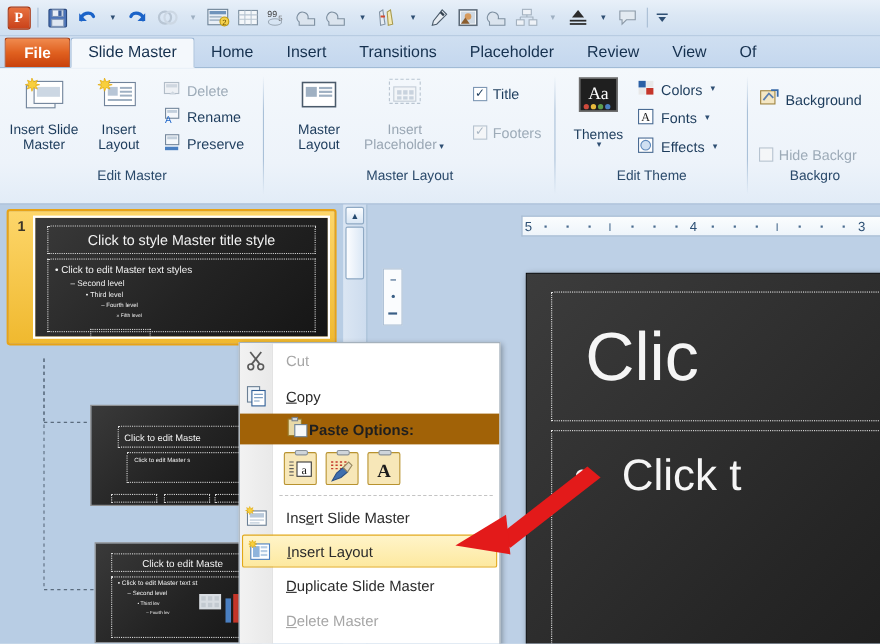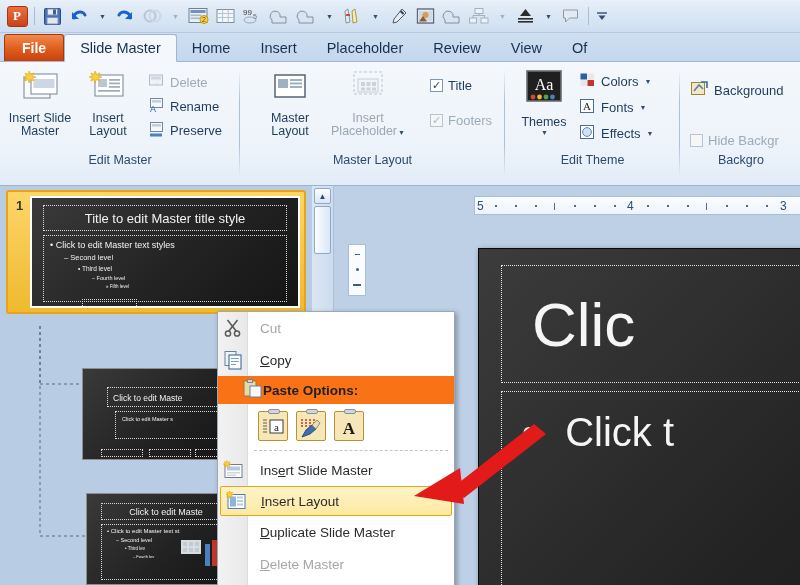--- a/index.html
+++ b/index.html
@@ -198,22 +198,22 @@
     width: 21px; height: 21px;
   }
   .ctx-item.dis { color: #a6a6a6; }
   .ctx-item.hl {
     background: linear-gradient(to bottom,#fff4c9,#fde9a0);
     border: 1px solid #e2a817; border-radius: 2px;
     margin: 0 2px; height: 30px; padding-left: 40px;
   }
   .ctx-head {
     position: relative; height: 28px; display: flex; align-items: center;
-    padding-left: 24px; font-weight: bold; color: #1f1f1f;
-    background: #f97316; z-index: 2;
+    padding-left: 42px; font-weight: bold; color: #1f1f1f;
+    background: #a16207; z-index: 2;
   }
   .ctx-paste {
     position: relative; height: 44px; display: flex; align-items: center;
     padding-left: 40px; gap: 8px; z-index: 2;
   }
   .ctx-sep { position: relative; height: 6px; z-index: 2; }
   .ctx-sep i {
     position: absolute; left: 36px; right: 6px; top: 2px; height: 1px;
     border-top: 1px dashed #c4c4c4;
   }
@@ -373,20 +373,21 @@
           <path d="M4.5 6.5 L11.5 6.5 L8 11z" fill="#2f4f73"></path>
         </svg>
     </div>
   </div>
 
   <div class="tabstrip">
     <div class="tab file">File</div>
     <div class="tab active">Slide Master</div>
     <div class="tab">Home</div>
     <div class="tab">Insert</div>
+    <div class="tab">Transitions</div>
     <div class="tab">Placeholder</div>
     <div class="tab">Review</div>
     <div class="tab">View</div>
     <div class="tab">Of</div>
   </div>
 
   <div class="ribbon">
 
     <div class="rgroup" style="left:0; width:240px;">
       <div class="rgroup-body" style="padding-left:6px;">
@@ -591,21 +592,21 @@
       </div>
       <div class="rgroup-label" style="text-align:left; padding-left:38px;">Backgro</div>
     </div>
   </div>
 
   <div class="thumbpane">
 
     <div class="thumb sel" style="left:6px; top:4px; width:300px; height:124px;">
       <div class="num" style="left:8px; top:6px;">1</div>
       <div class="frame" style="width:270px; height:112px;">
-        <div class="ph title" style="left:11px; top:7px; right:11px; height:26px; font-size:13px; line-height:26px;">Title to edit Master title style</div>
+        <div class="ph title" style="left:11px; top:7px; right:11px; height:26px; font-size:13px; line-height:26px;">Click to style Master title style</div>
         <div class="ph" style="left:11px; top:37px; right:11px; bottom:4px; padding:4px 6px;">
           <div style="font-size:9px;">• <span>Click to edit Master text styles</span></div>
           <div style="font-size:7.5px; padding-left:14px; margin-top:3px;">– <span>Second level</span></div>
           <div style="font-size:6.5px; padding-left:28px; margin-top:3px;">• <span>Third  level</span></div>
           <div style="font-size:5.5px; padding-left:42px; margin-top:3px;">– <span>Fourth level</span></div>
           <div style="font-size:4.5px; padding-left:56px; margin-top:3px;">» <span>Fifth level</span></div>
         </div>
         <div class="ph" style="left:50px; top:101px; width:55px; height:9px;"></div>
       </div>
     </div>

